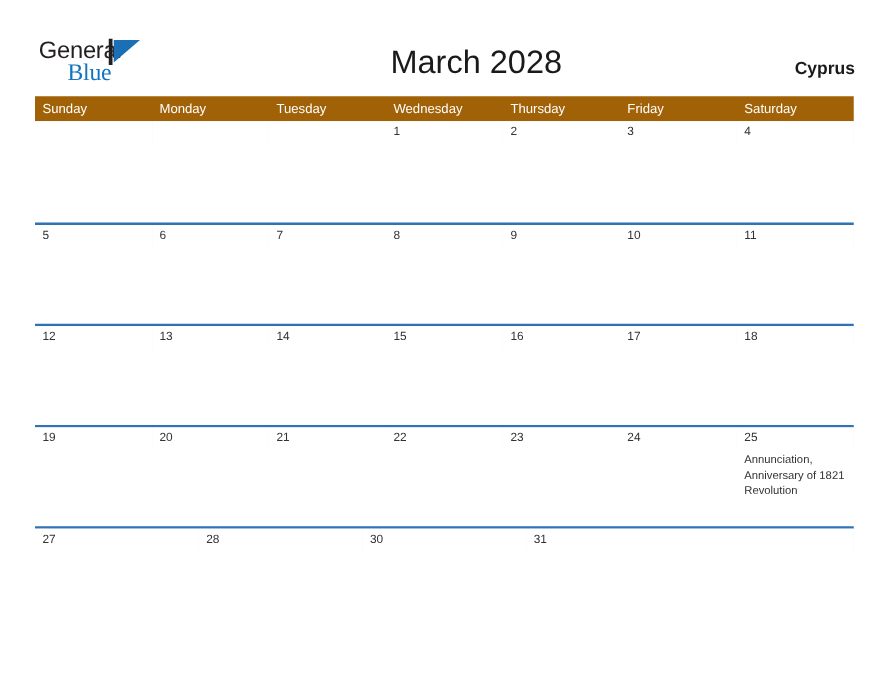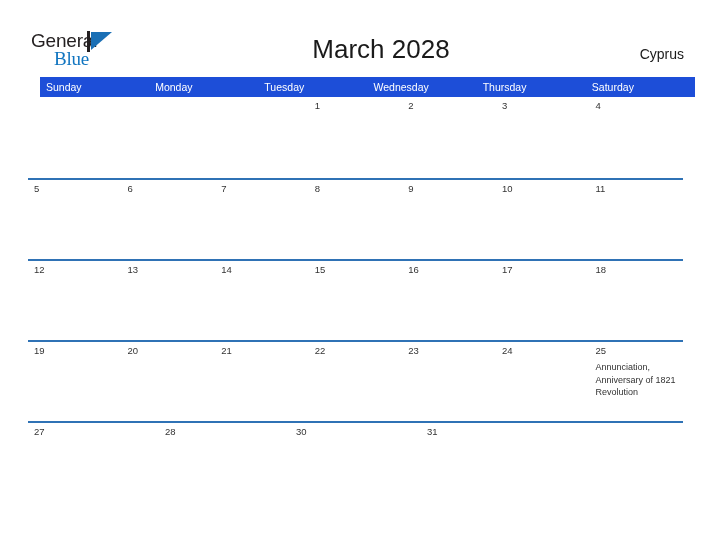--- a/index.html
+++ b/index.html
@@ -90,36 +90,36 @@
   }
 
   .country {
     position: absolute;
     right: 28px;
     top: 45px;
     font-size: 14px;
     line-height: 18px;
     color: #1a1a1a;
     text-align: right;
+    font-weight: bold;
   }
 
   
   .calendar {
     position: absolute;
     left: 28px;
     top: 77px;
     width: 655px;
   }
 
   .dow-row {
     display: flex;
     width: 655px;
     height: 20px;
-    background: #1d4ed8;
-    margin-left: 12px;
+    background: #a16207;
   }
   .dow-cell {
     flex: 1 1 0;
     box-sizing: border-box;
     padding-left: 6px;
     font-size: 10.5px;
     line-height: 20px;
     color: #ffffff;
     white-space: nowrap;
     overflow: hidden;
@@ -203,20 +203,21 @@
   </div>
 
   <div class="calendar">
 
     <div class="dow-row">
       <div class="dow-cell">Sunday</div>
       <div class="dow-cell">Monday</div>
       <div class="dow-cell">Tuesday</div>
       <div class="dow-cell">Wednesday</div>
       <div class="dow-cell">Thursday</div>
+      <div class="dow-cell">Friday</div>
       <div class="dow-cell">Saturday</div>
     </div>
 
     <div id="weeks-container">
         <div class="week-row first">
           <div class="day-band"></div>
           <div class="week-cells">
             <div class="day-cell">
               <span class="day-num"></span>
             </div>

